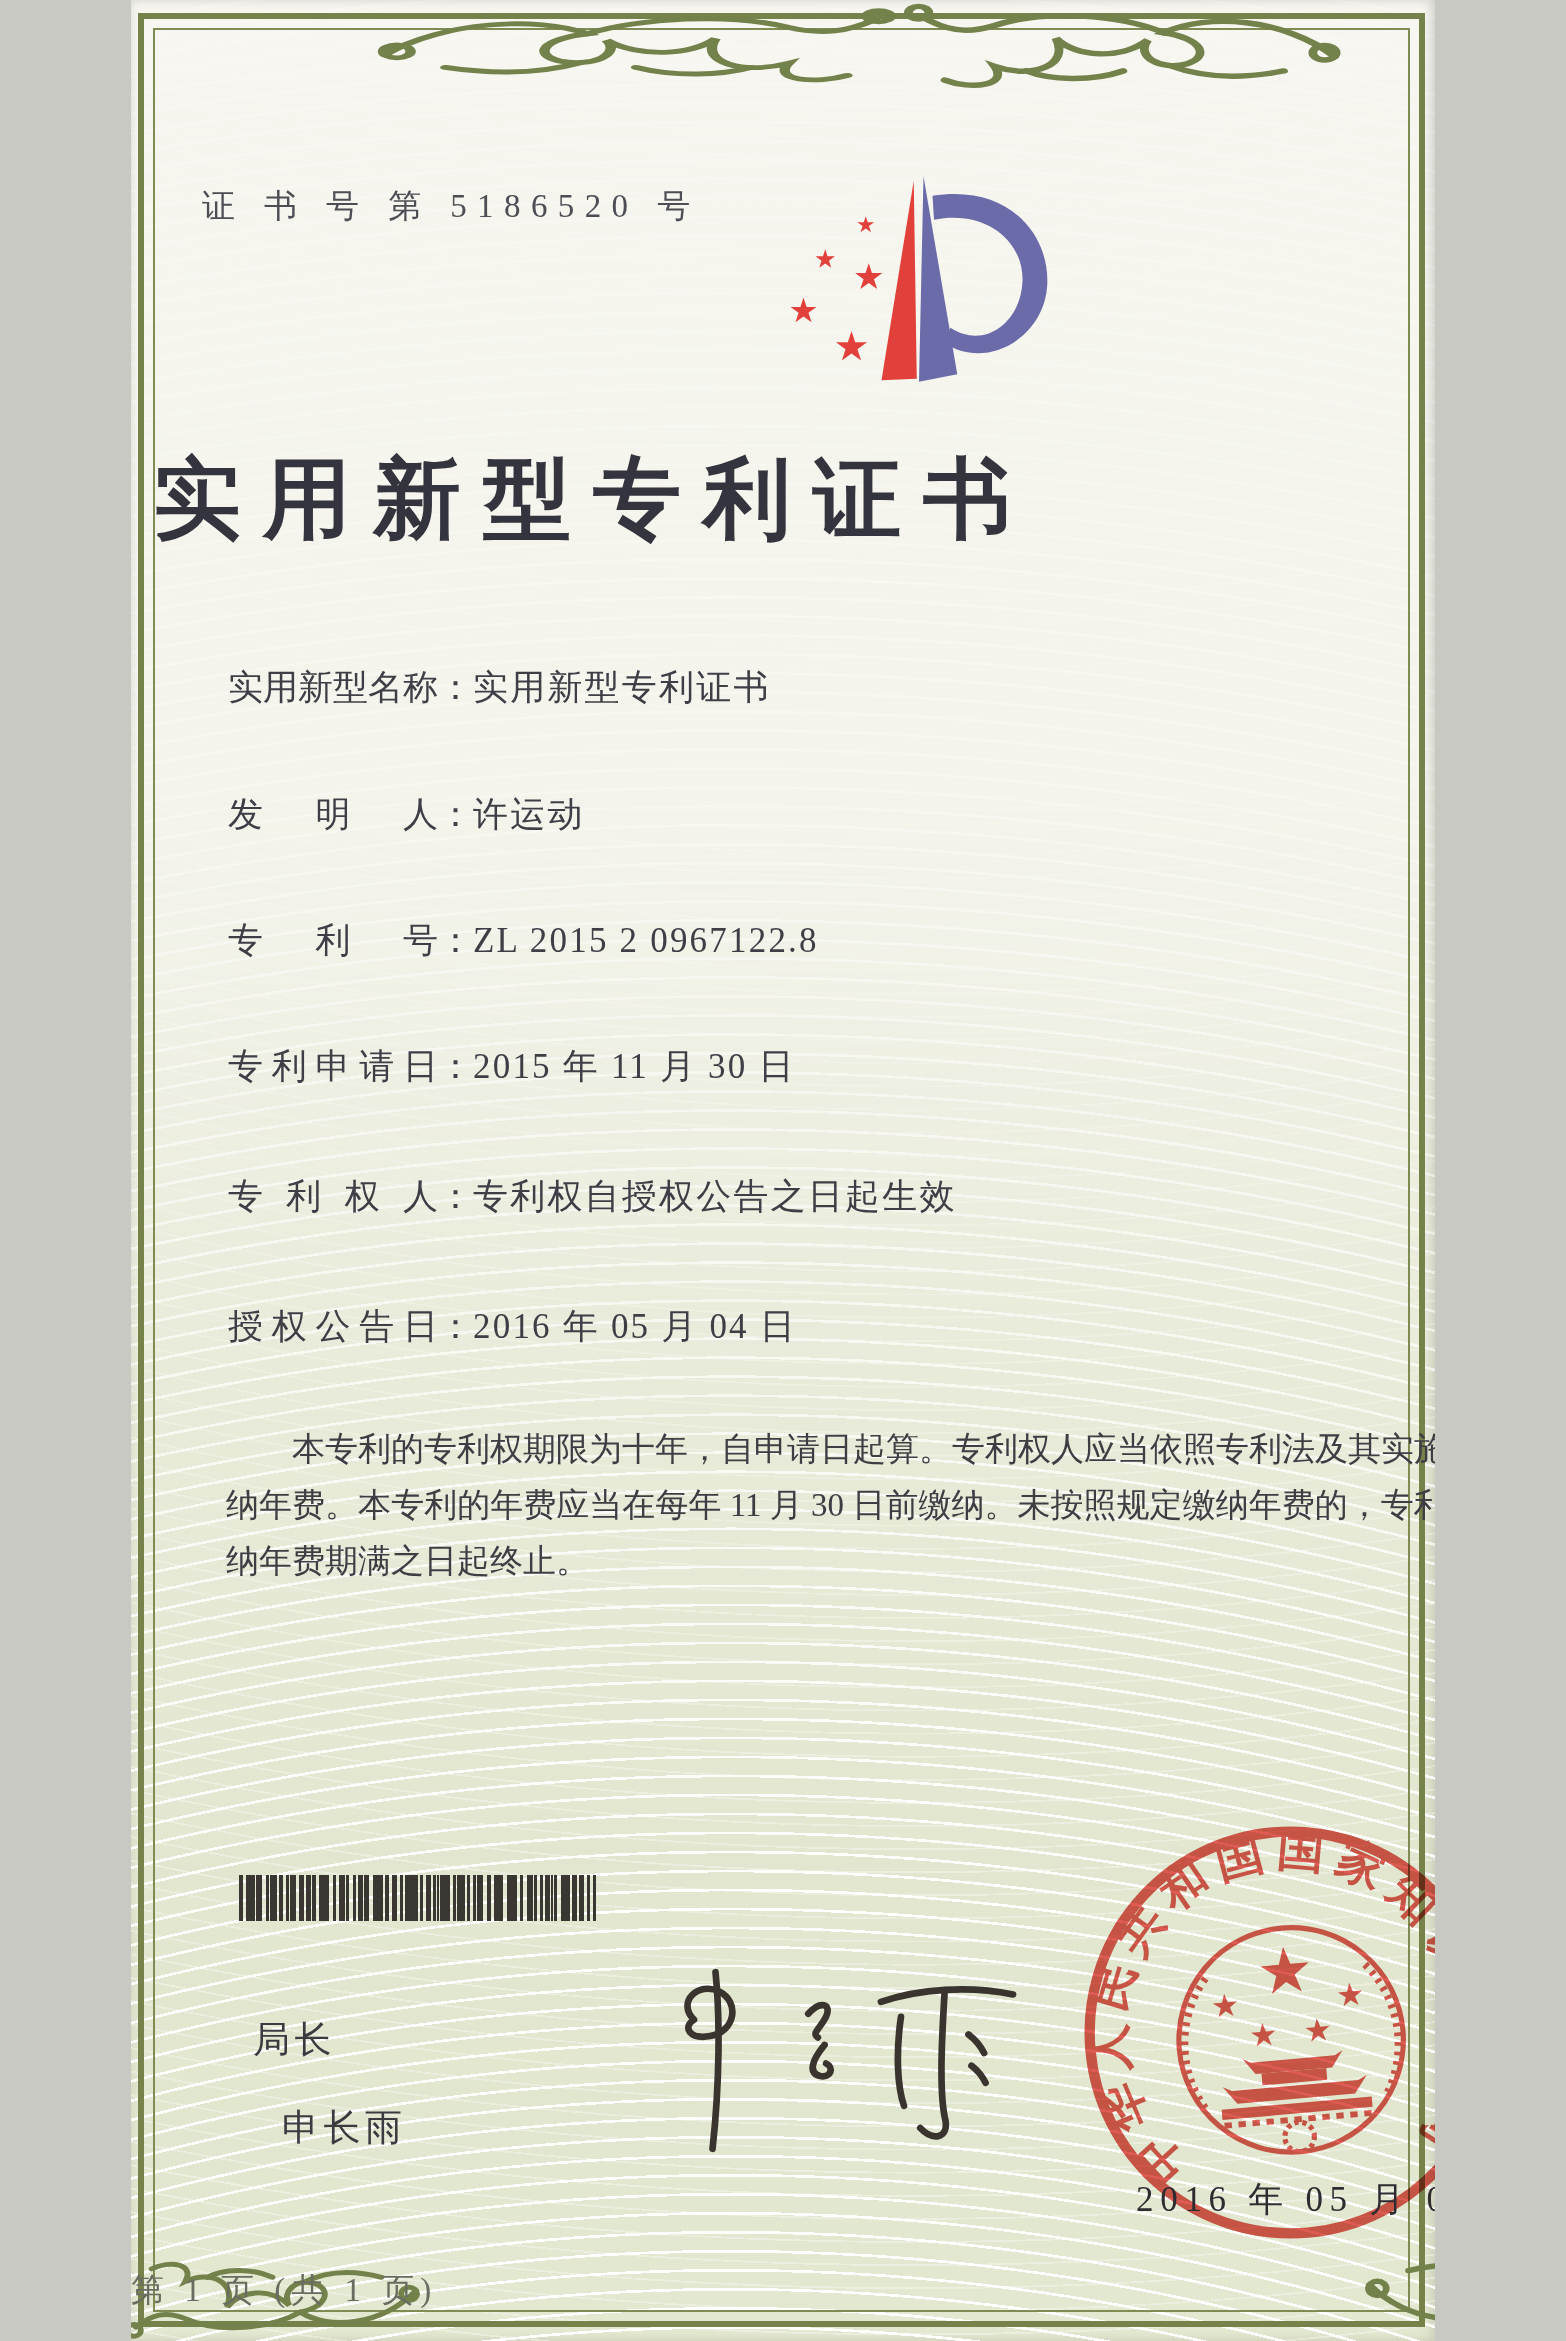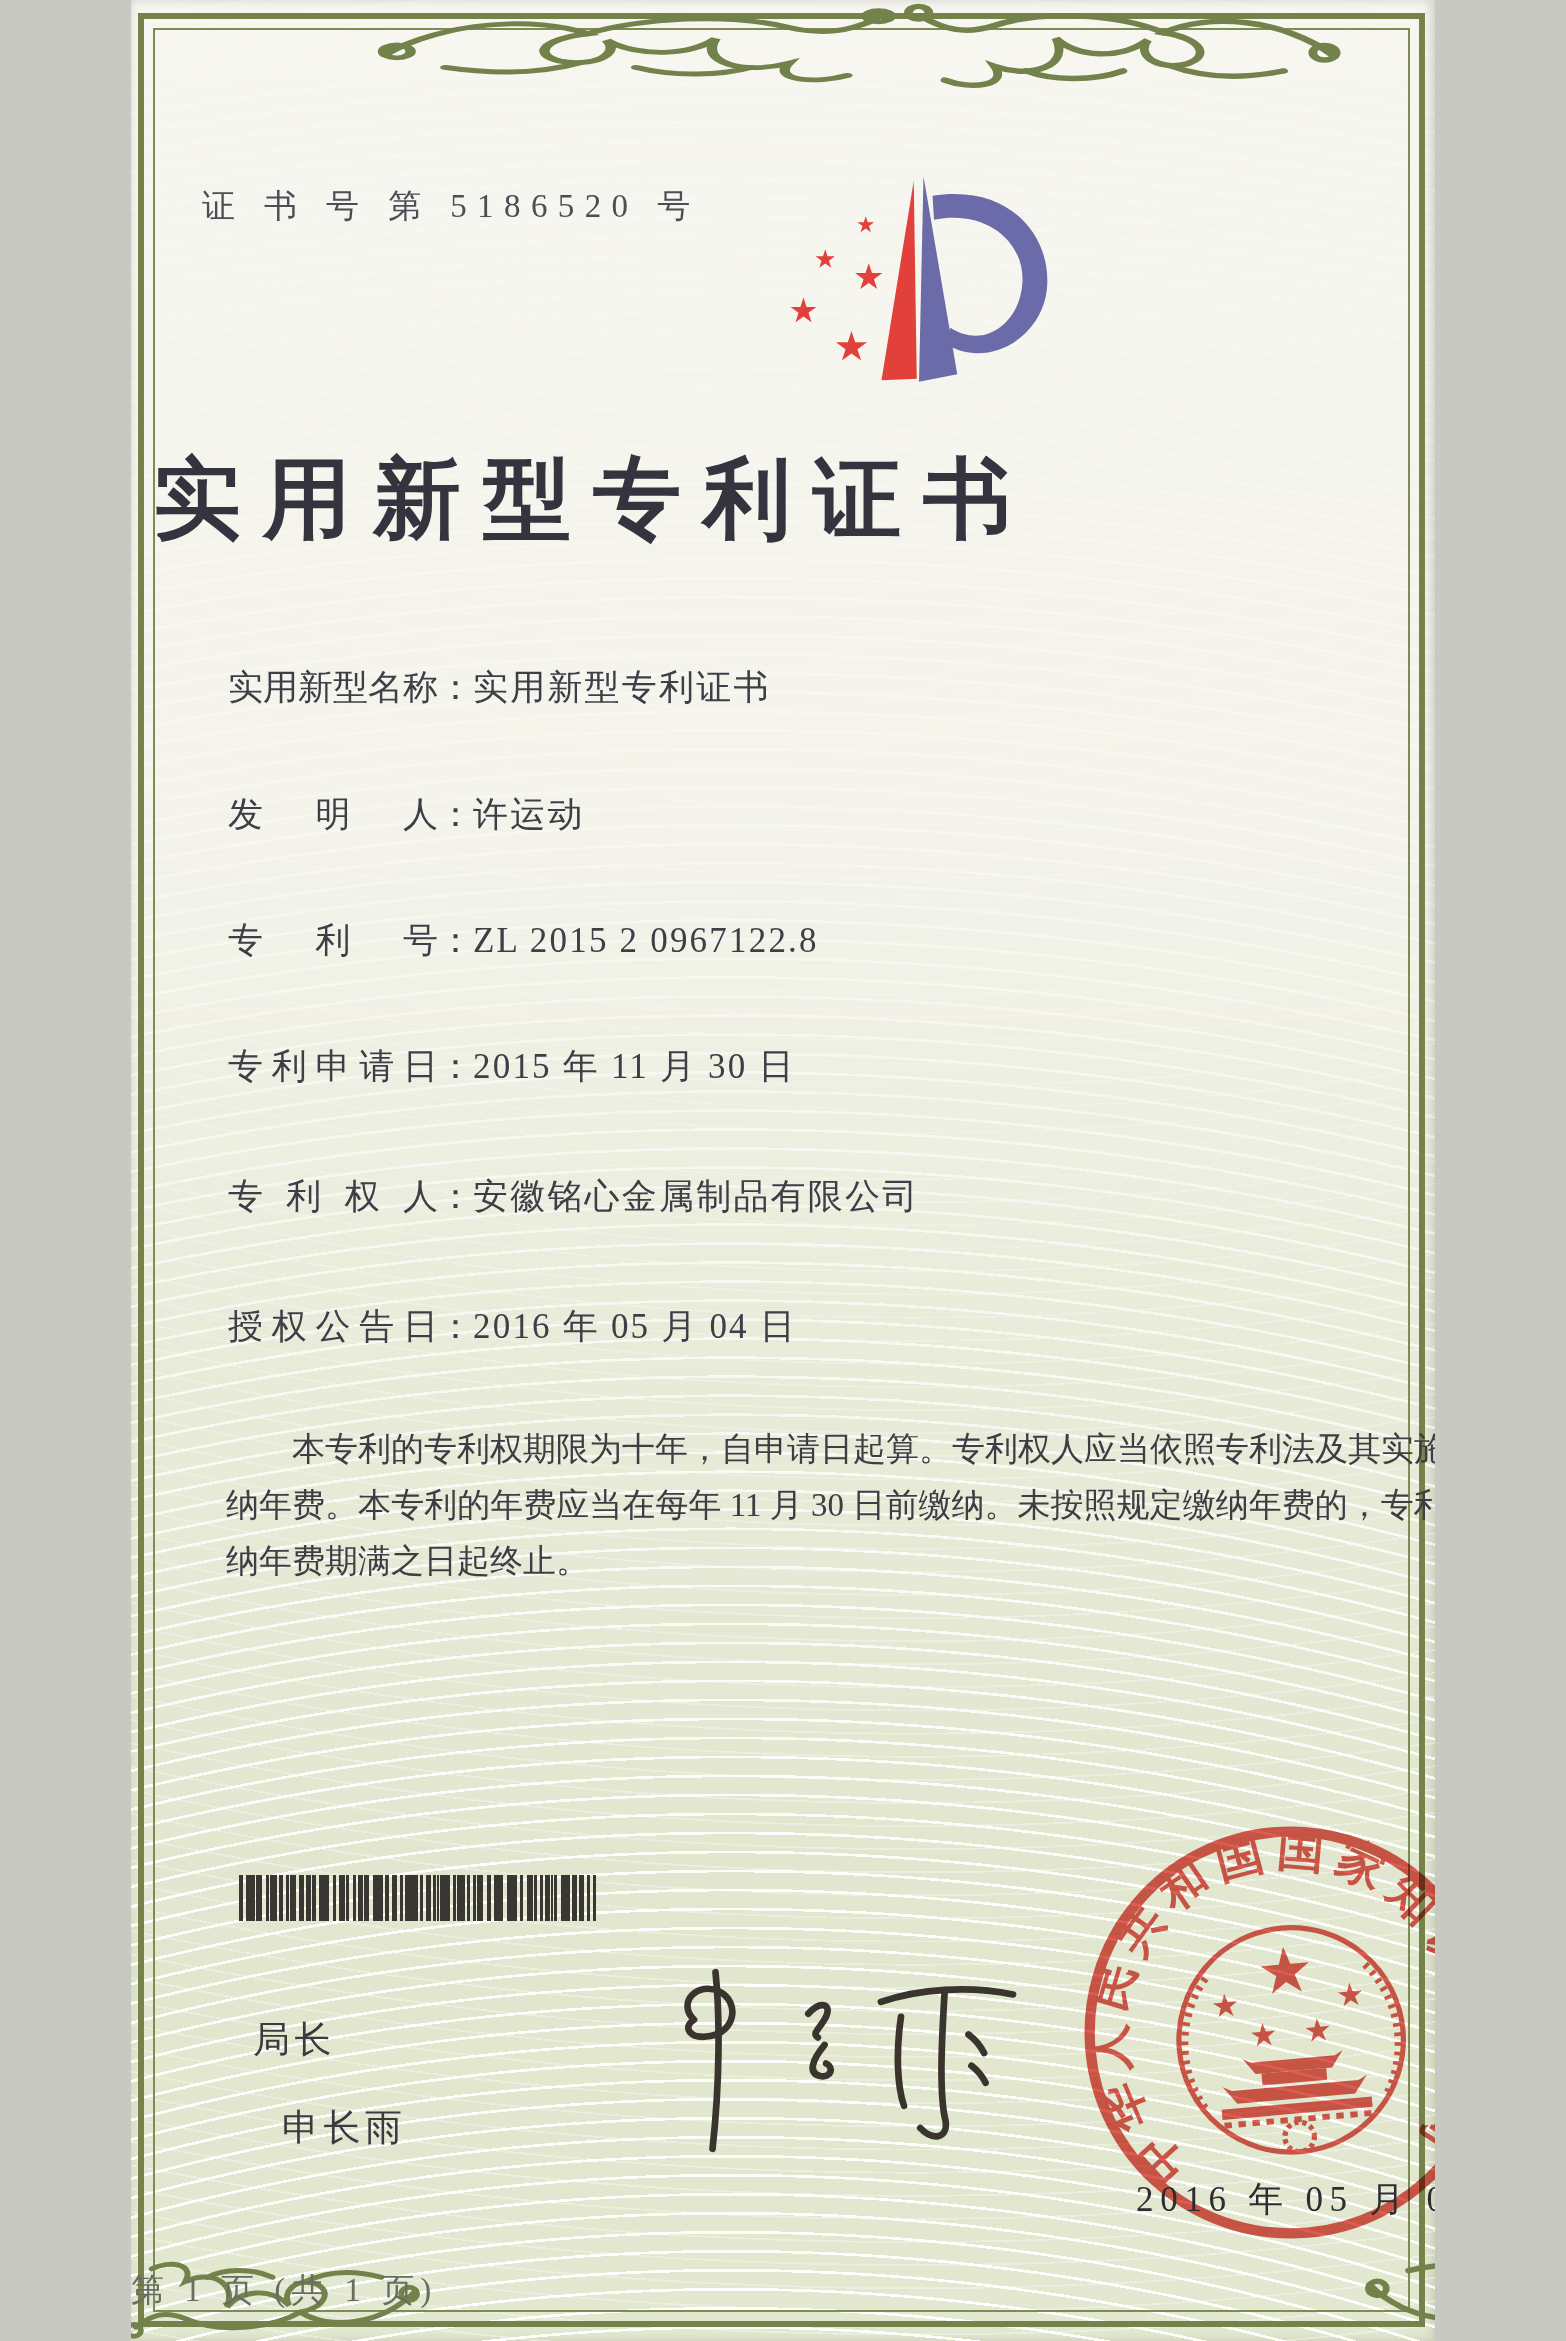--- a/index.html
+++ b/index.html
@@ -174,21 +174,21 @@
     <div class="field-row row-1">
       <span class="field-label">发 明 人</span><span class="field-sep">：</span><span class="field-value">许运动</span>
     </div>
     <div class="field-row row-2">
       <span class="field-label">专 利 号</span><span class="field-sep">：</span><span class="field-value">ZL 2015 2 0967122.8</span>
     </div>
     <div class="field-row row-3">
       <span class="field-label">专利申请日</span><span class="field-sep">：</span><span class="field-value">2015 年 11 月 30 日</span>
     </div>
     <div class="field-row row-4">
-      <span class="field-label">专 利 权 人</span><span class="field-sep">：</span><span class="field-value">安徽铭心金属制品有限公司</span>
+      <span class="field-label">专 利 权 人</span><span class="field-sep">：</span><span class="field-value">专利权自授权公告之日起生效</span>
     </div>
     <div class="field-row row-5">
       <span class="field-label">授权公告日</span><span class="field-sep">：</span><span class="field-value">2016 年 05 月 04 日</span>
     </div>
   </div>
 
   <div class="paragraphs">
     <p>本专利的专利权期限为十年，自申请日起算。专利权人应当依照专利法及其实施细则规定缴纳年费。本专利的年费应当在每年 11 月 30 日前缴纳。未按照规定缴纳年费的，专利权自应当缴纳年费期满之日起终止。</p>
   </div>
 

